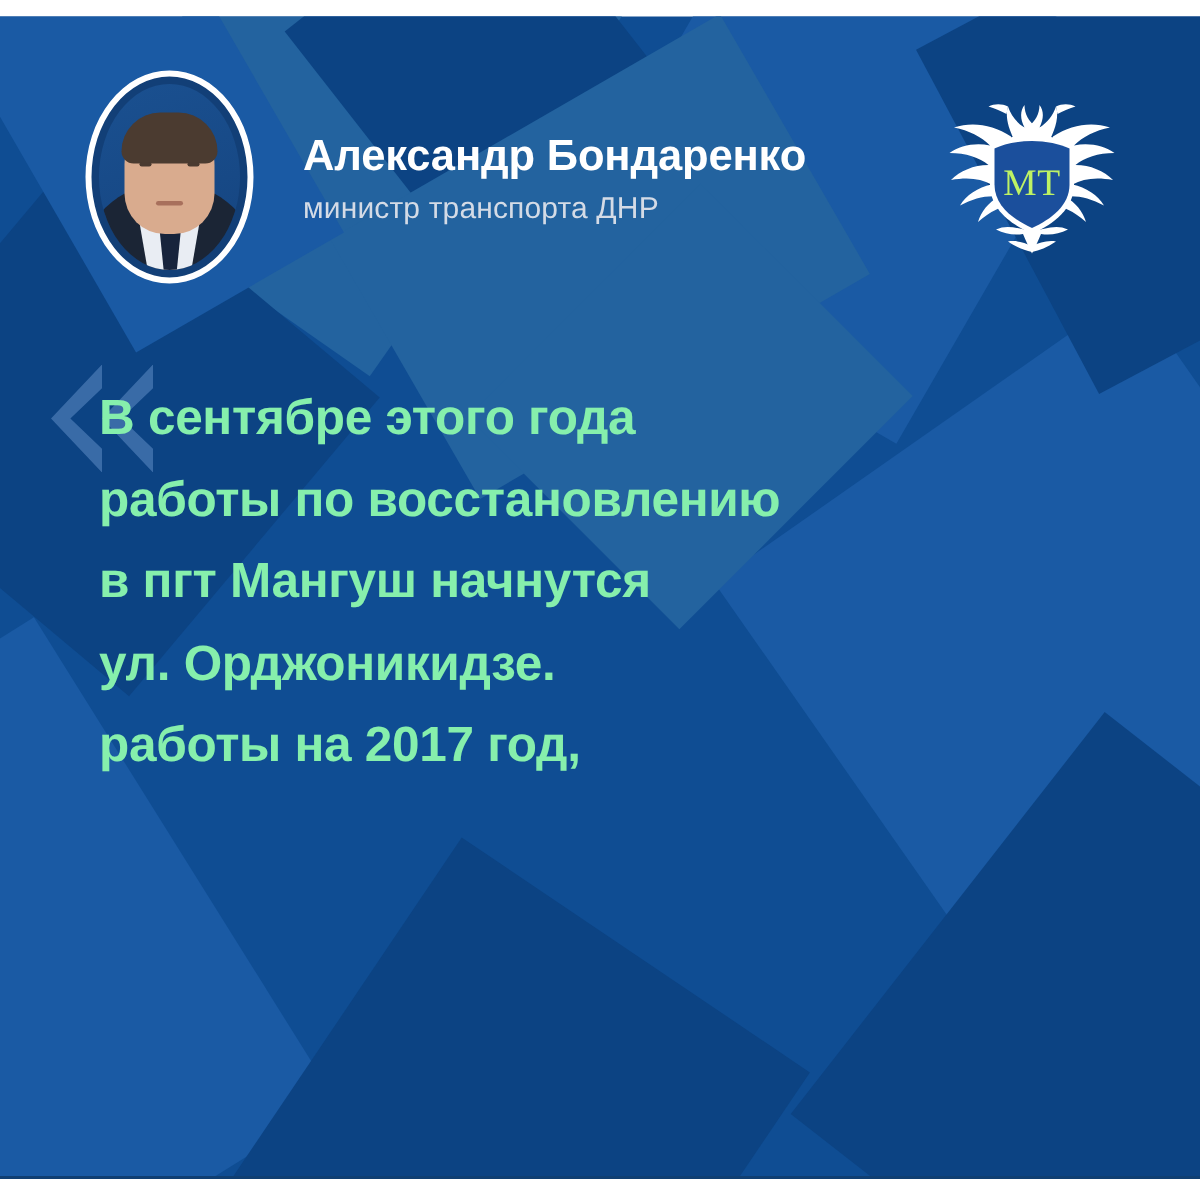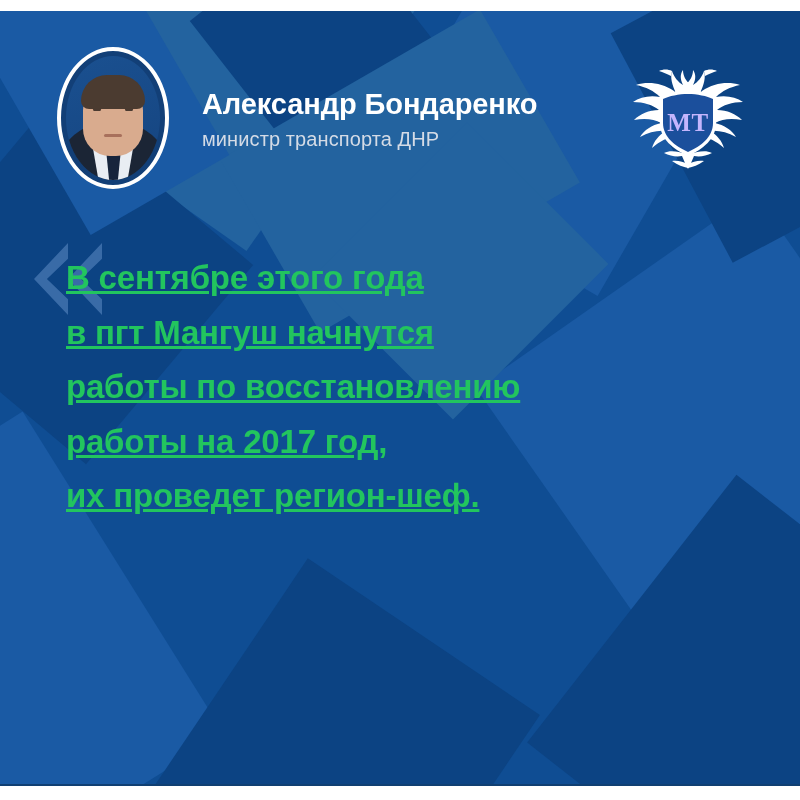--- a/index.html
+++ b/index.html
@@ -205,22 +205,22 @@
     height: 124px;
   }
   .emblem svg { display: block; width: 120px; height: 124px; }
   .emblem-letters {
     position: absolute;
     left: 0; right: 0;
     top: 52px;
     text-align: center;
     font-family: "Liberation Serif", "DejaVu Serif", serif;
     font-size: 25px;
-    font-weight: bold;
-    color: #c4b5fd;
+    font-weight: normal;
+    color: #bef264;
     letter-spacing: 0.5px;
   }
 
   
   .quote-mark {
     position: absolute;
     left: 28px;
     top: 232px;
     width: 78px;
     height: 72px;
@@ -240,25 +240,24 @@
   
   .quote {
     position: absolute;
     left: 66px;
     top: 240px;
     width: 716px;
   }
   .q-line {
     font-size: 33px;
     font-weight: bold;
-    color: #22c55e;
+    color: #86efac;
     line-height: 54.5px;
     white-space: nowrap;
     letter-spacing: -0.2px;
-    text-decoration: underline;
   }
 </style>
 </head>
 <body>
 
 <div class="card">
 
   <div class="canvas">
 
     <div class="bg-shapes">
@@ -325,20 +324,20 @@
 
     </div>
 
     <div class="quote-mark">
       <div class="chev a"></div>
       <div class="chev b"></div>
     </div>
 
     <div class="quote">
       <div class="q-line">В сентябре этого года</div>
+      <div class="q-line">работы по восстановлению</div>
       <div class="q-line">в пгт Мангуш начнутся</div>
-      <div class="q-line">работы по восстановлению</div>
+      <div class="q-line">ул. Орджоникидзе.</div>
       <div class="q-line">работы на 2017 год,</div>
-      <div class="q-line">их проведет регион-шеф.</div>
     </div>
 
   </div>
 </div>
 
 </body></html>

